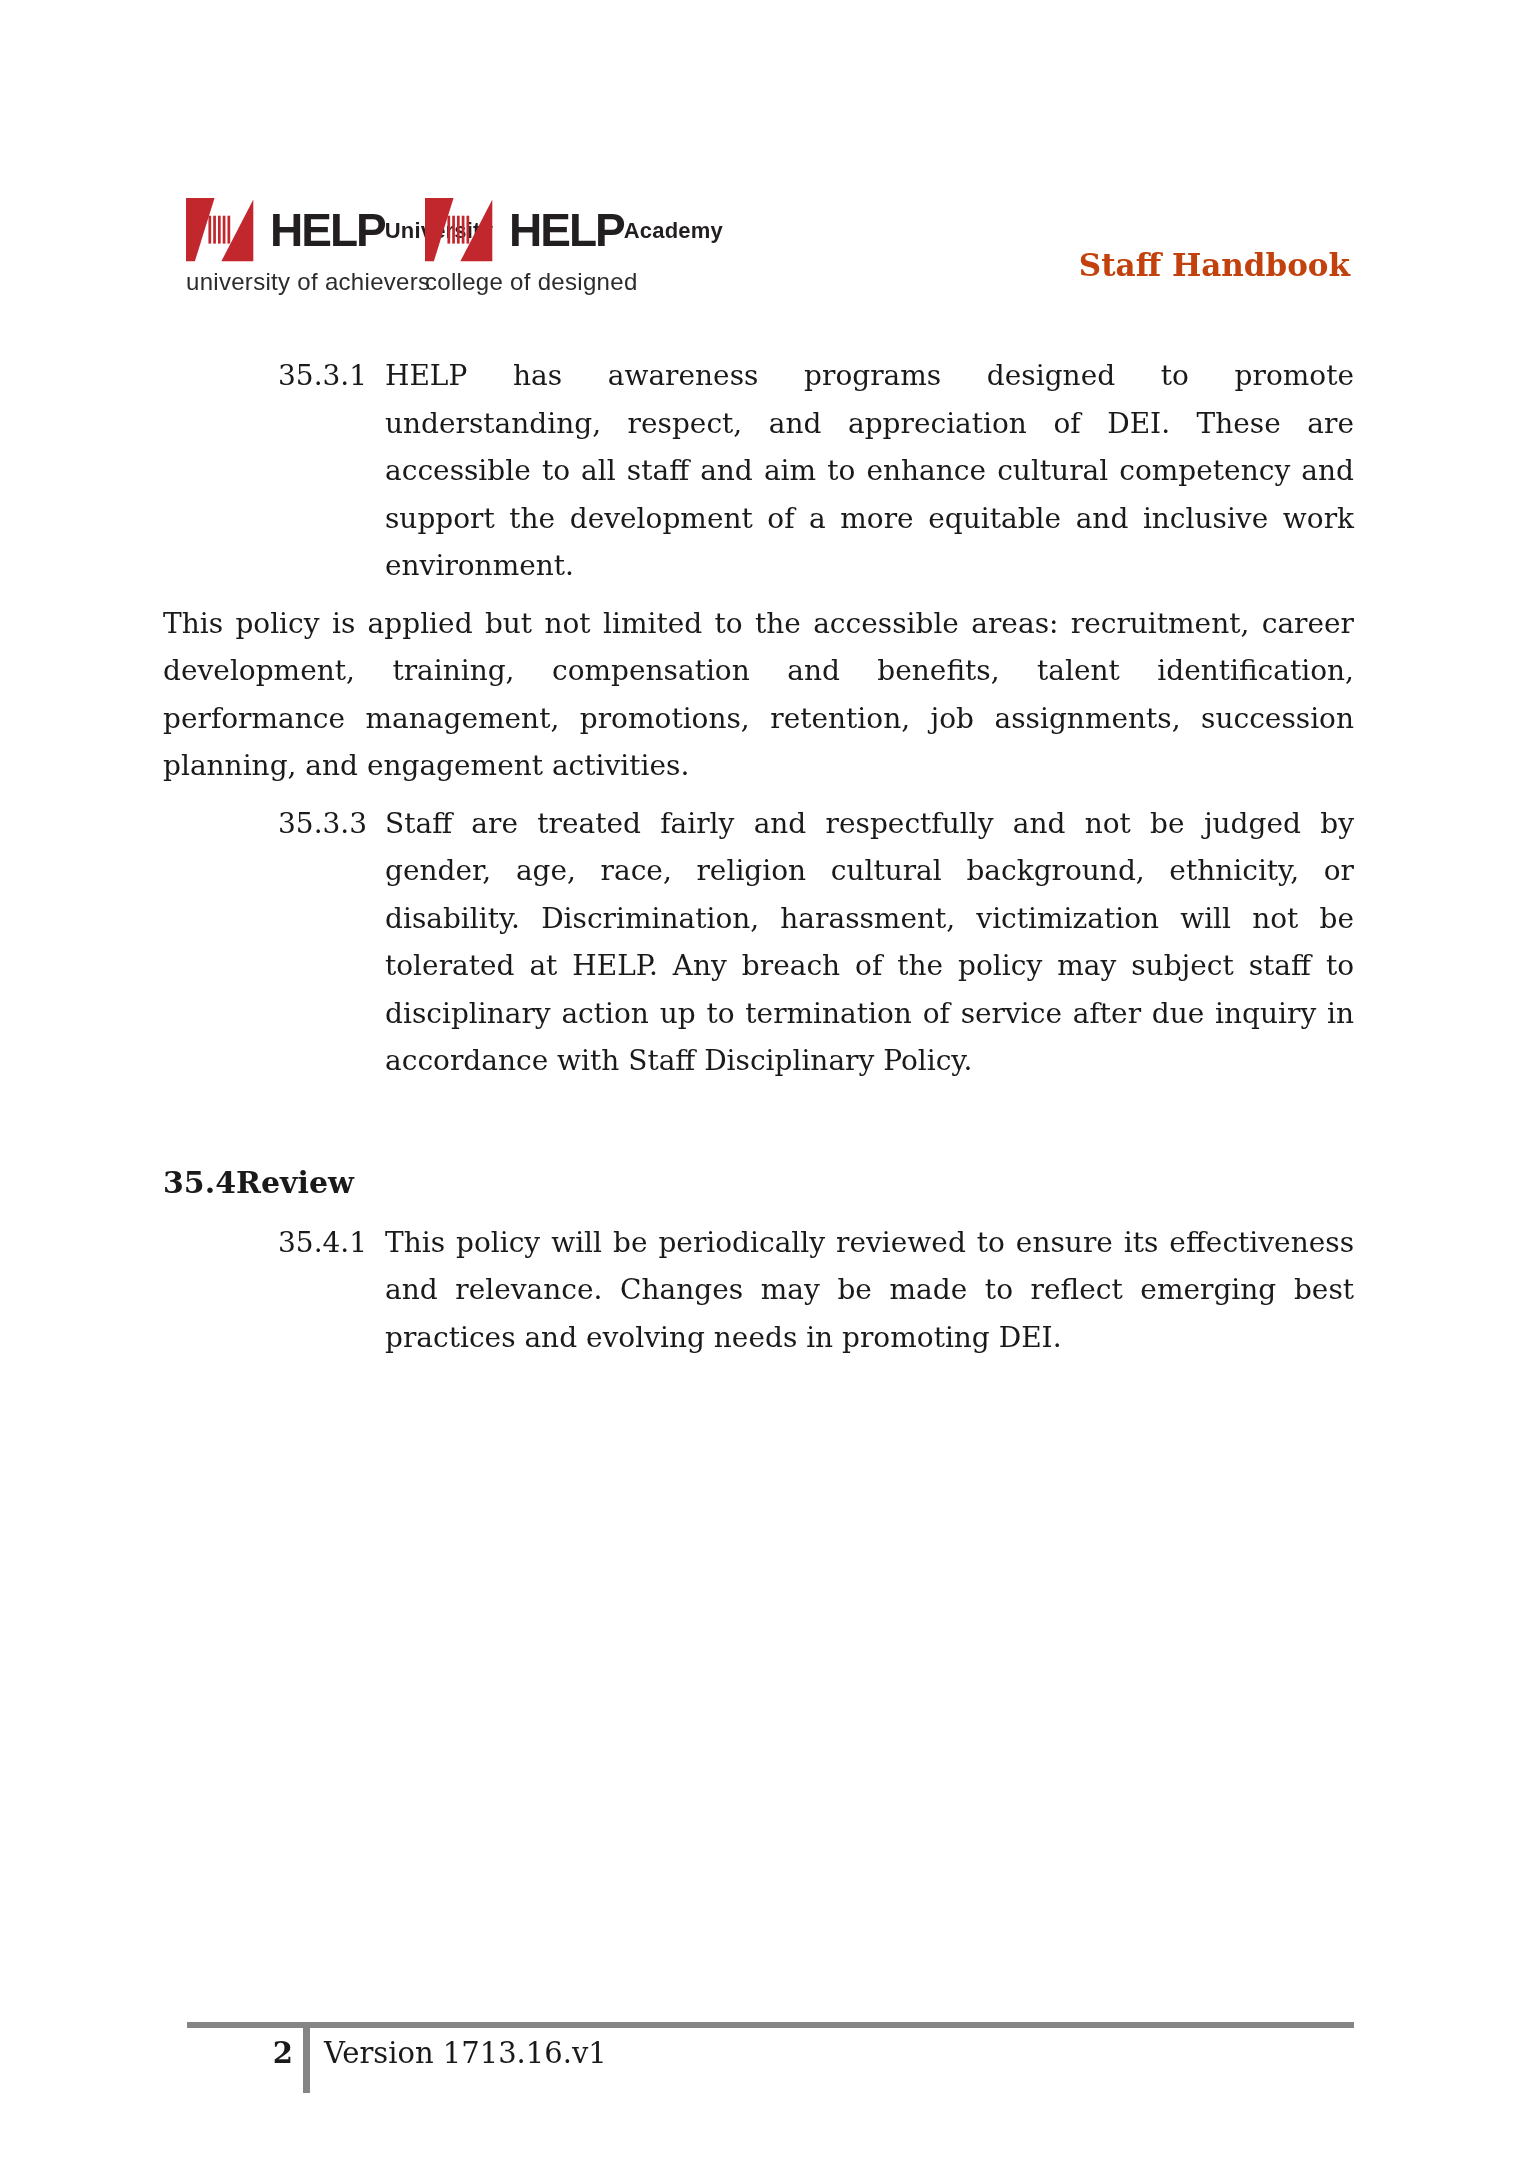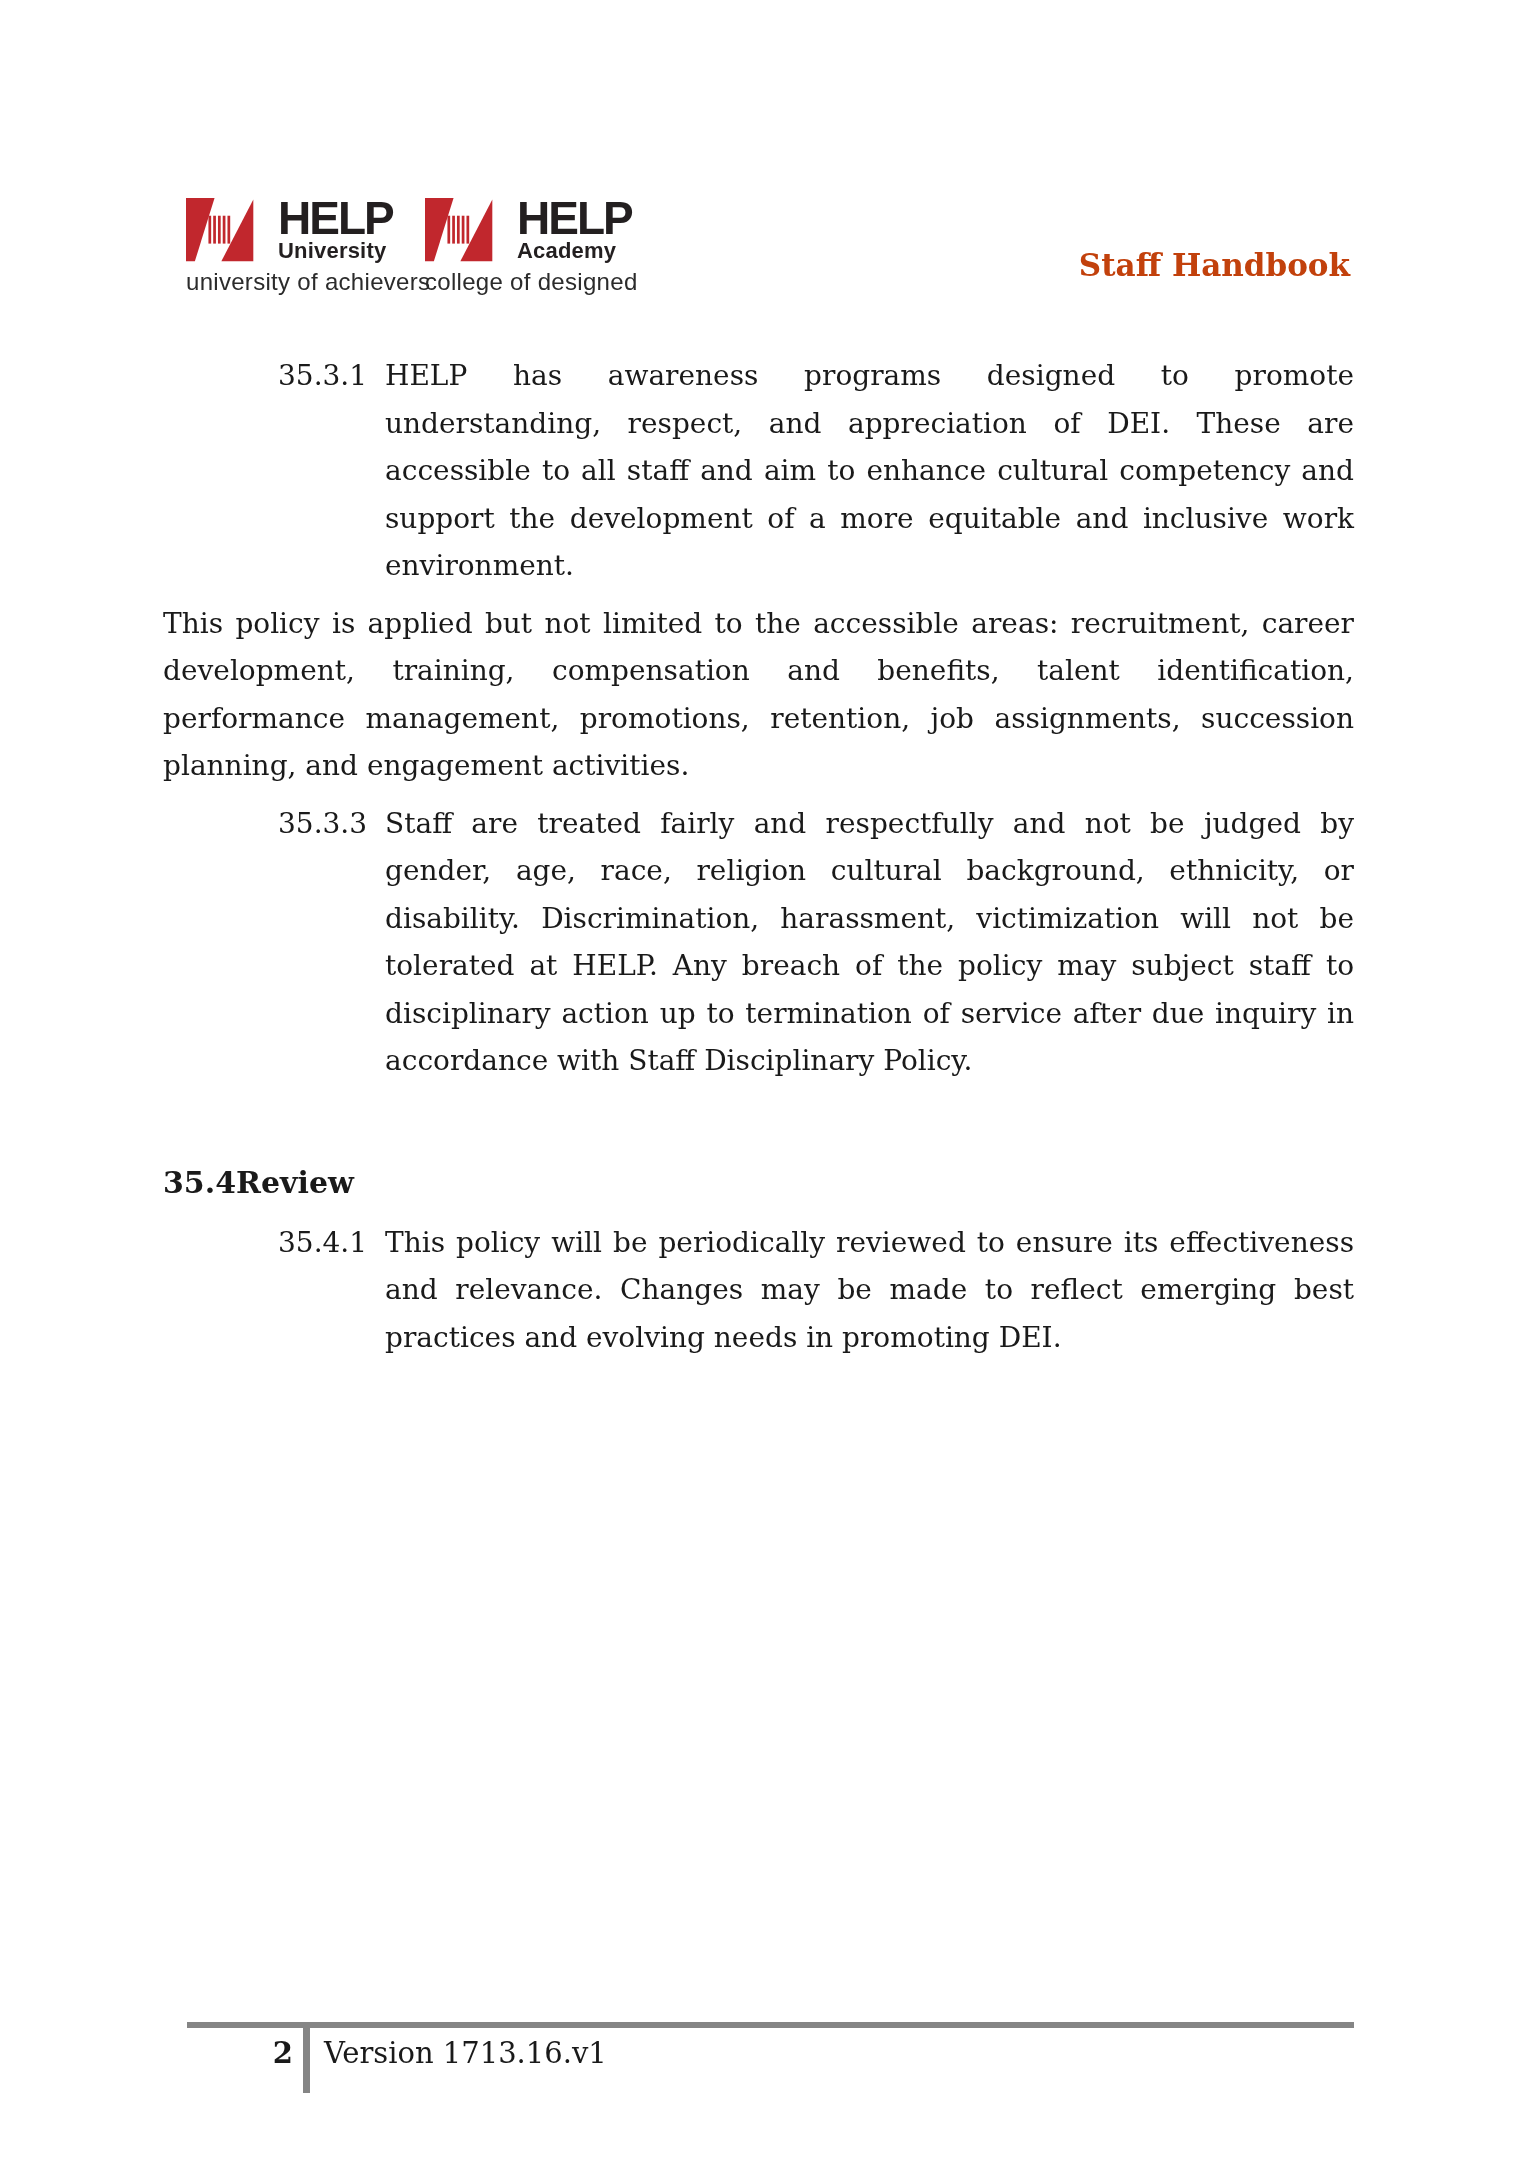--- a/index.html
+++ b/index.html
@@ -9,22 +9,22 @@
   }
   .page{position:absolute;inset:0;background:#fff;}
 
   
   .logo{position:absolute;top:197px;}
   .logo-1{left:186px;}
   .logo-2{left:425px;}
   .logo-row{display:flex;align-items:stretch;height:66px;}
   .logo-icon{width:68px;height:66px;flex:0 0 68px;}
   .logo-textcol{
-    display:flex;flex-direction:column;justify-content:flex-end;
-    margin-left:24px;font-family:"Liberation Sans", sans-serif;color:#231f20;
+    display:flex;flex-direction:row;justify-content:flex-end;
+    margin-left:16px;font-family:"Liberation Sans", sans-serif;color:#231f20;align-items:center;
   }
   .logo-name{font-size:46px;font-weight:bold;letter-spacing:-2px;line-height:38px;}
   .logo-sub{font-size:22px;font-weight:bold;letter-spacing:0.2px;line-height:24px;margin-top:2px;}
   .logo-tagline{
     font-family:"Liberation Sans", sans-serif;font-size:24px;color:#2b2b2b;
     letter-spacing:0.3px;margin-top:5px;white-space:nowrap;
   }
   .doc-title{
     position:absolute;top:247px;right:190px;
     font-size:31px;font-weight:bold;color:#c2410c;

